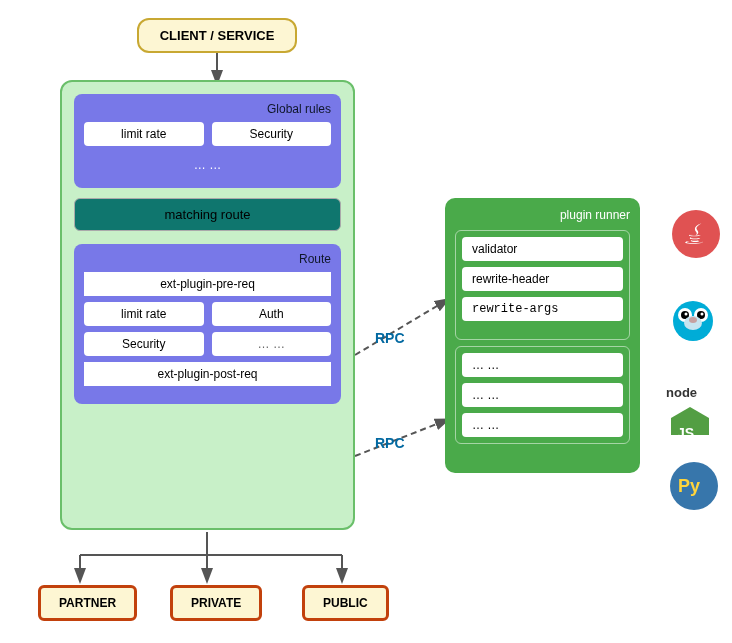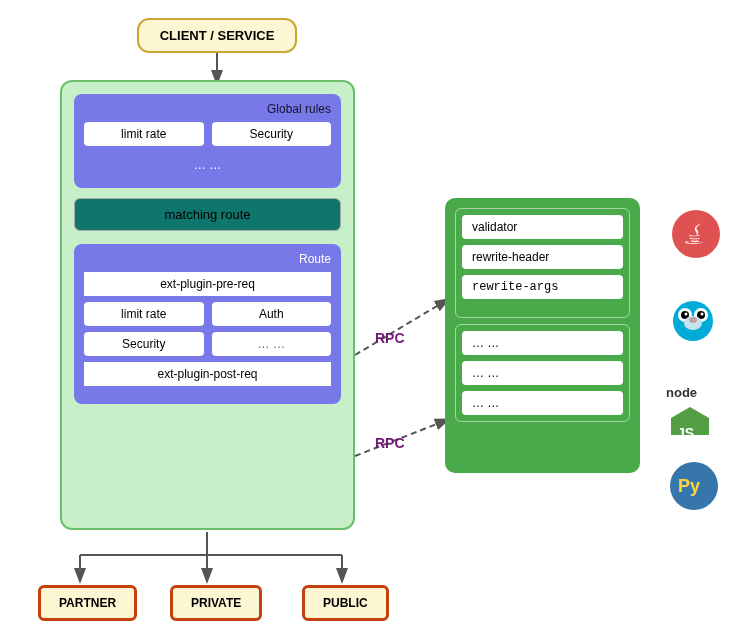--- a/index.html
+++ b/index.html
@@ -92,21 +92,21 @@
       margin-bottom: 13px;
     }
 
     
     .route-box {
       background: #7878e8;
       border-radius: 8px;
       padding: 8px 10px 12px 10px;
     }
     .route-title {
-      color: #ffffff;
+      color: #0f172a;
       font-size: 12px;
       text-align: right;
       margin-bottom: 6px;
     }
     .route-inner {
       background: #fff;
       border-radius: 0;
       padding: 5px 14px;
       font-size: 12px;
       text-align: center;
@@ -175,21 +175,21 @@
       text-align: center;
       font-weight: bold;
       font-size: 12px;
     }
 
     
     .rpc-label {
       position: absolute;
       font-weight: bold;
       font-size: 14px;
-      color: #701a75;
+      color: #0369a1;
     }
 
     
     .tech-icon {
       position: absolute;
       width: 48px;
       height: 48px;
       border-radius: 50%;
       display: flex;
       align-items: center;
@@ -269,20 +269,21 @@
       <div class="route-row">
         <div class="white-pill">Security</div>
         <div class="white-pill" style="color:#666;">… …</div>
       </div>
       <div class="route-inner">ext-plugin-post-req</div>
     </div>
 
   </div>
 
   <div class="plugin-runner-box">
+    <div class="plugin-runner-title">plugin runner</div>
     <div class="plugin-group-top">
       <div class="plugin-white-pill">validator</div>
       <div class="plugin-white-pill">rewrite-header</div>
       <div class="plugin-white-pill" style="margin-bottom:12px;font-family:Liberation Mono, monospace;">rewrite-args</div>
     </div>
     <div class="plugin-group-bottom">
       <div class="plugin-white-pill">… …</div>
       <div class="plugin-white-pill">… …</div>
       <div class="plugin-white-pill" style="margin-bottom:0;">… …</div>
     </div>

